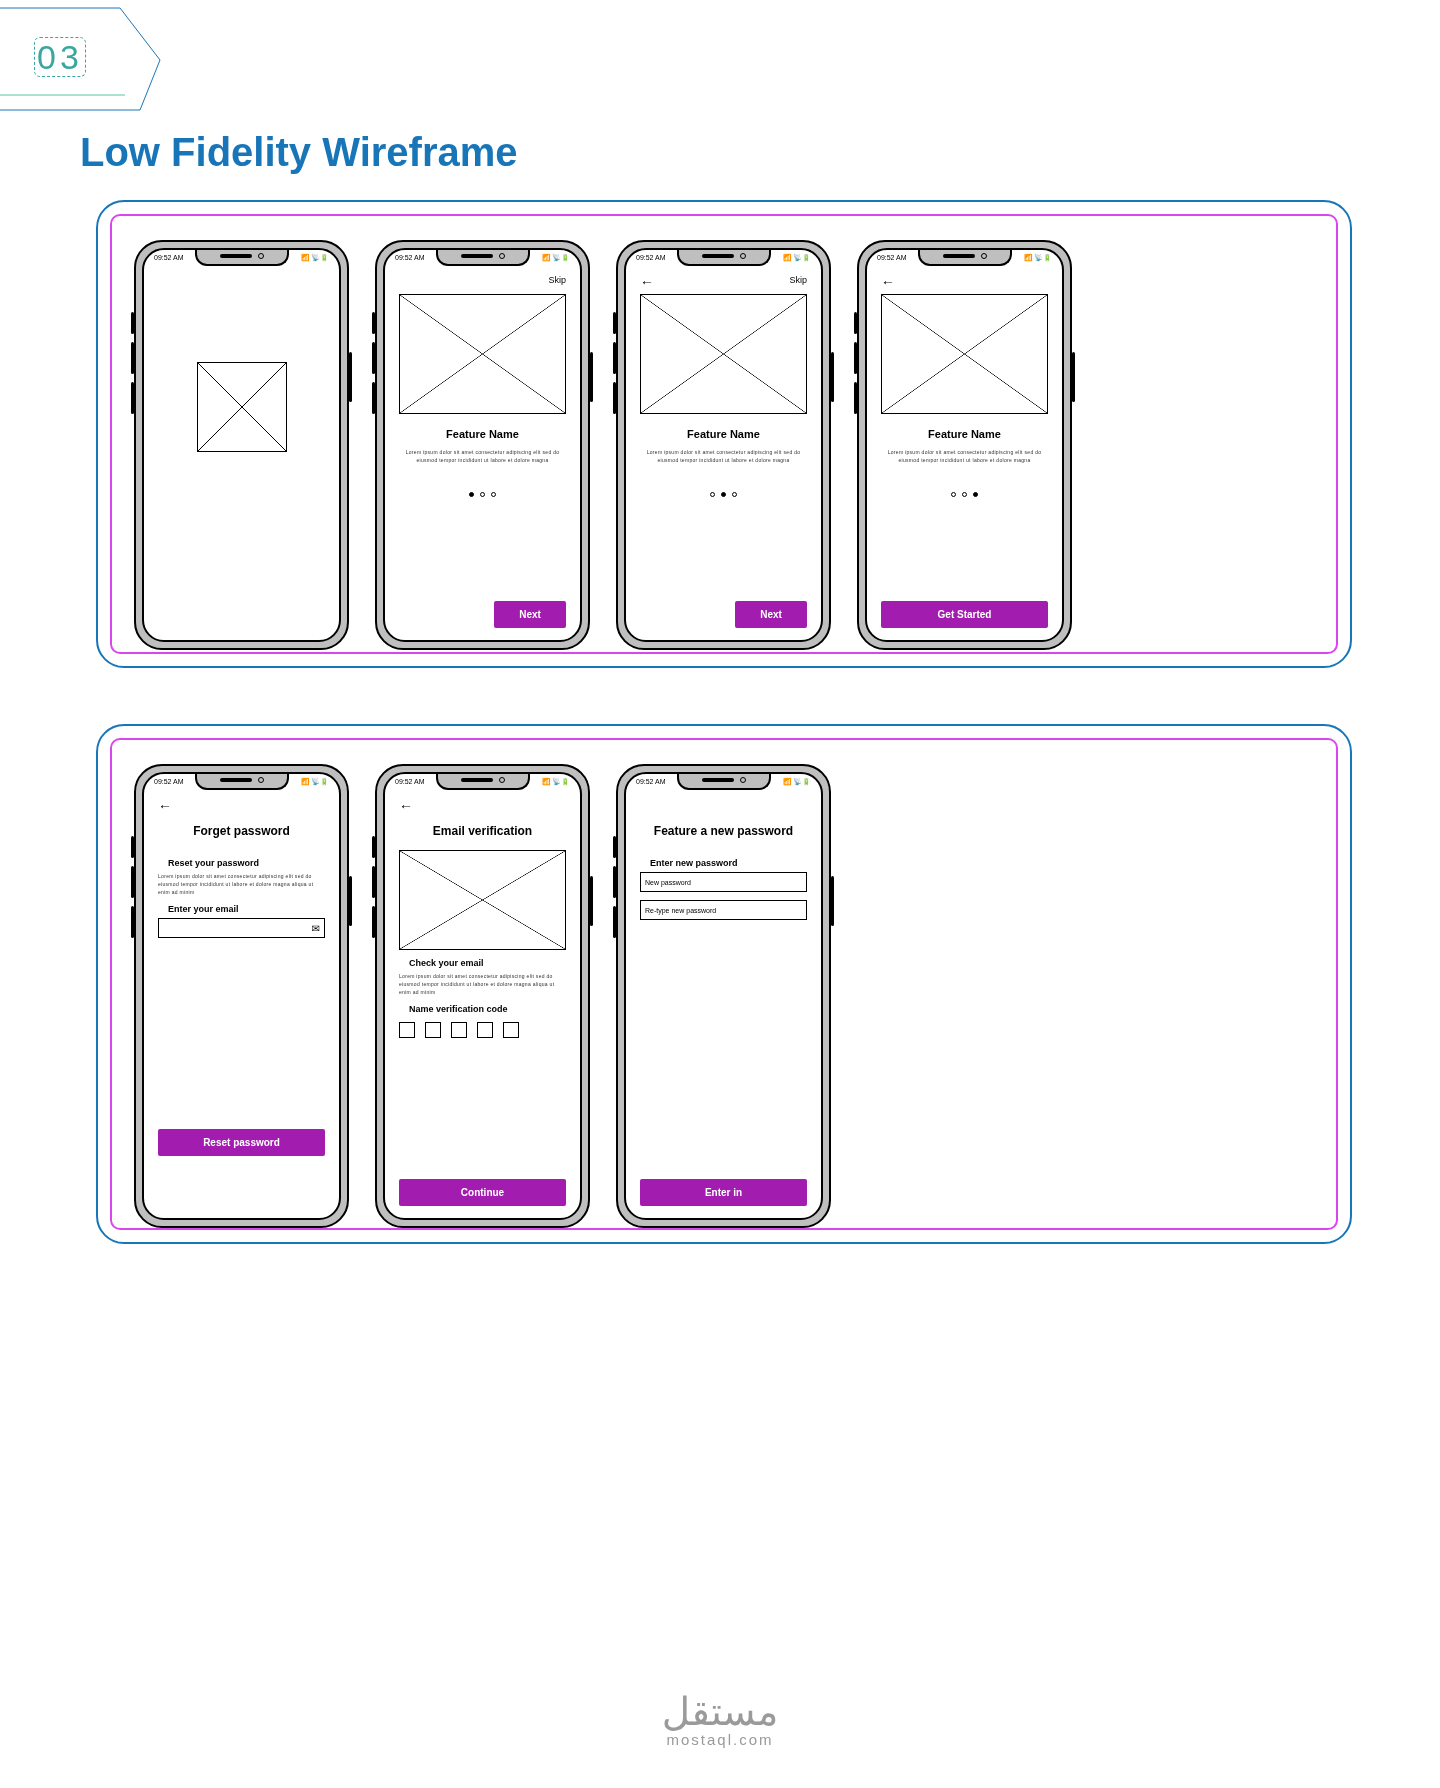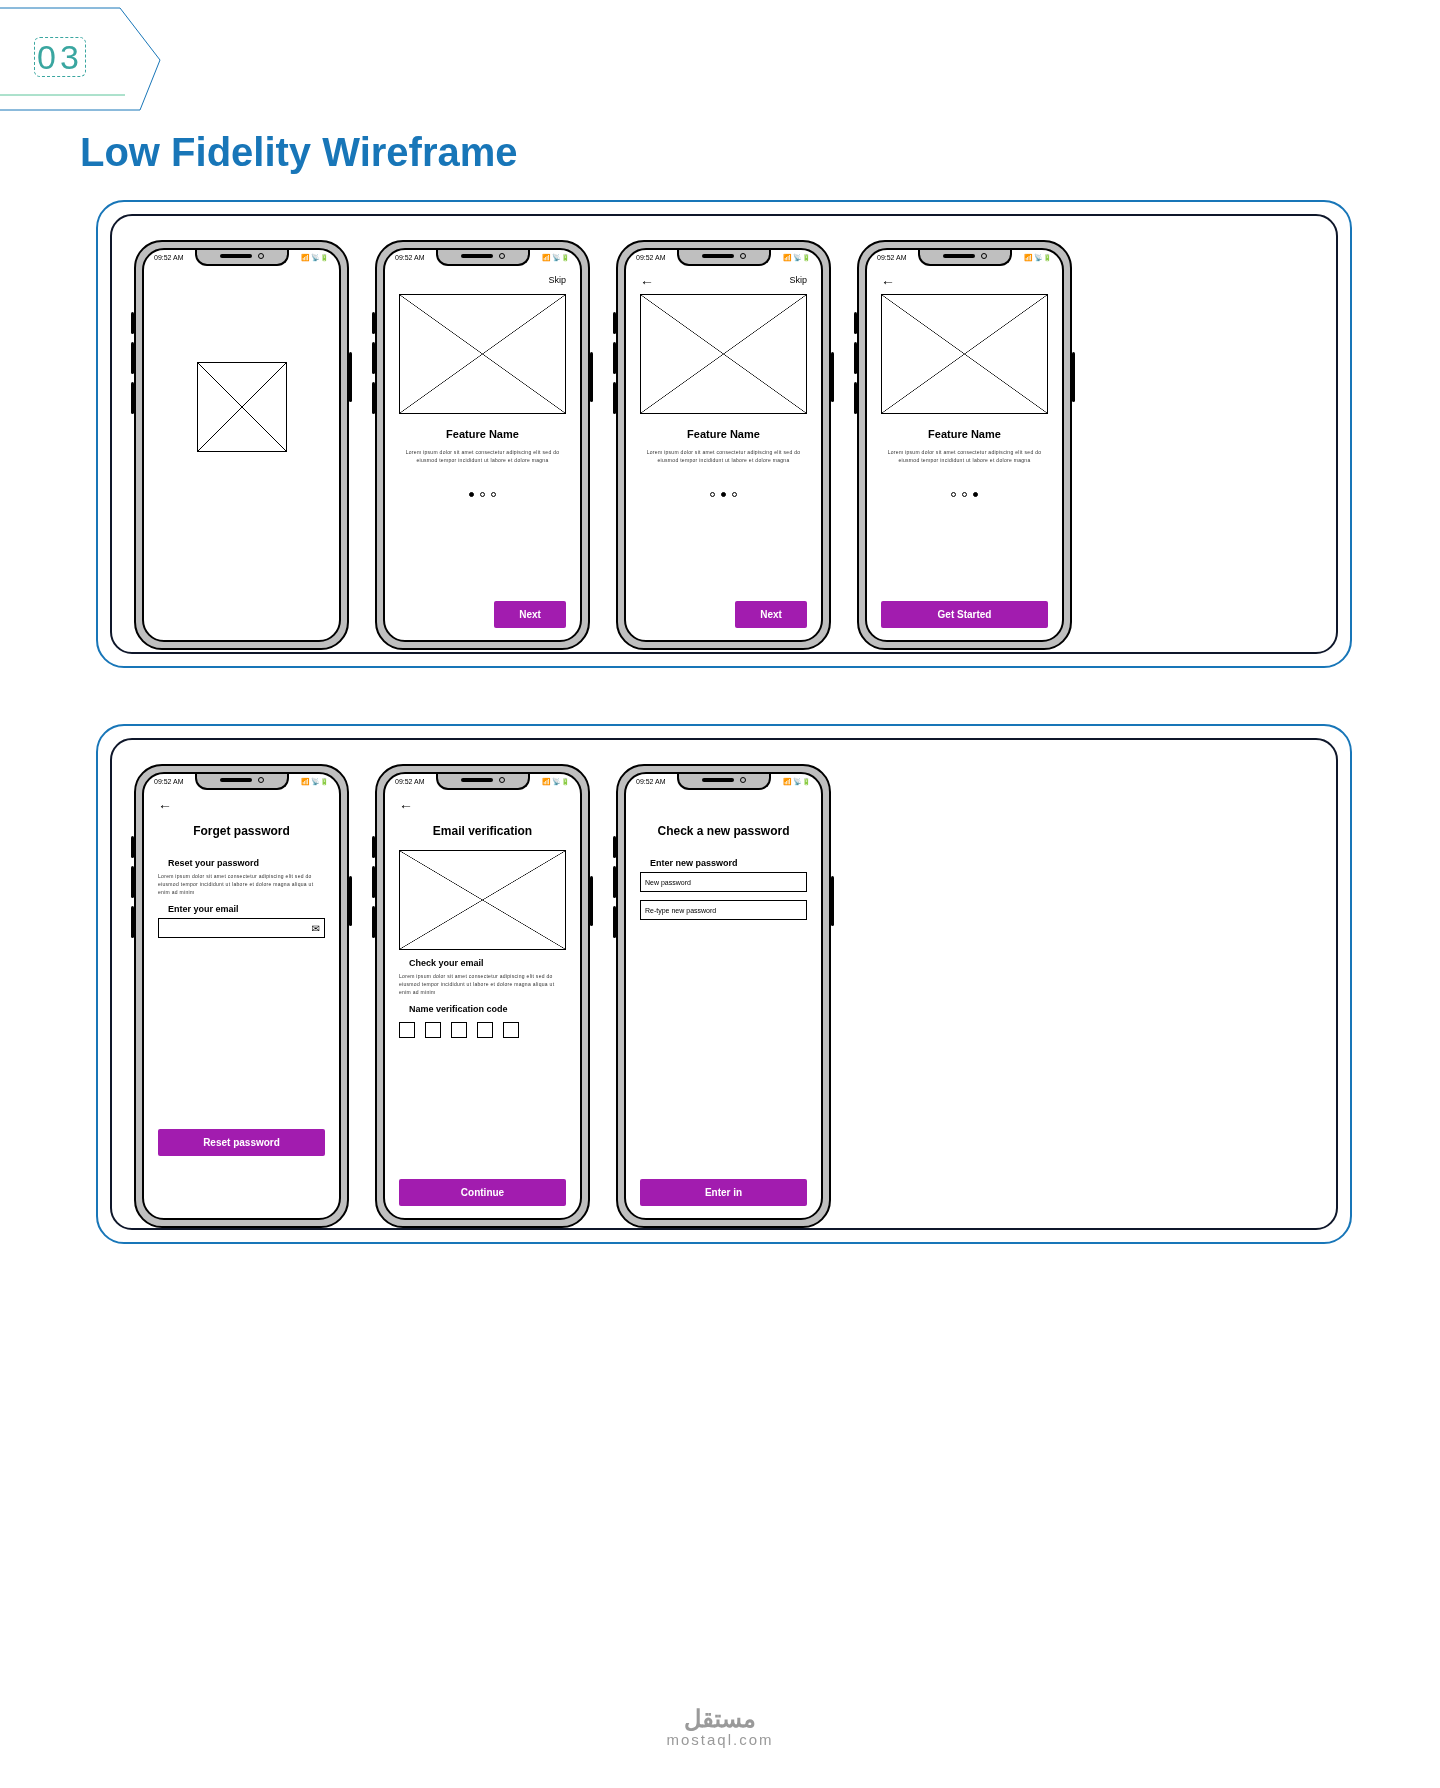--- a/index.html
+++ b/index.html
@@ -6,21 +6,21 @@
 body { width:1440px; height:1788px; background:#fff; position:relative; overflow:hidden; }
 
 
 .deco-lines { position:absolute; top:0; left:0; width:200px; height:120px; }
 .page-num { position:absolute; top:38px; left:34px; font-size:34px; color:#3aa6a0; letter-spacing:4px; font-weight:300;text-align:right; }
 .page-num span { border:1px dashed #3aa6a0; border-radius:6px; padding:0 2px; }
 
 .title { position:absolute; top:130px; left:80px; font-size:40px; font-weight:700; color:#1876b8; }
 
 .panel { position:absolute; border:2px solid #1876b8; border-radius:28px; }
-.panel-inner { position:absolute; inset:12px; border:2px solid #0f172a; border-radius:22px; }
+.panel-inner { position:absolute; inset:12px; border:2px solid #d946ef; border-radius:10px; }
 .panel-1 { top:200px; left:96px; width:1256px; height:468px; }
 .panel-2 { top:724px; left:96px; width:1256px; height:520px; }
 
 .phones { position:absolute; inset:14px; display:flex; gap:26px; justify-content:flex-start; padding:10px 8px; }
 
 
 .phone { width:215px; height:410px; background:#bfbfbf; border:2px solid #000; border-radius:28px; padding:6px; position:relative; }
 .panel-2 .phone { height:464px; }
 .phone-inner { background:#fff; border:2px solid #000; border-radius:22px; width:100%; height:100%; position:relative; overflow:hidden; padding:22px 14px 12px 14px; display:flex; flex-direction:column; }
 .notch { position:absolute; top:-2px; left:50%; transform:translateX(-50%); width:94px; height:18px; background:#bfbfbf; border:2px solid #000; border-top:none; border-radius:0 0 12px 12px; z-index:3; display:flex; align-items:center; justify-content:center; gap:6px; }
@@ -64,21 +64,21 @@
 .input-empty { width:100%; }
 .mail-icon { font-size:10px; }
 
 .code-row { display:flex; gap:10px; margin:4px 0 12px; }
 .code-box { width:16px; height:16px; border:1px solid #000; }
 
 .spacer { flex:1; }
 
 
 .footer-logo { position:absolute; bottom:40px; left:50%; transform:translateX(-50%); text-align:center; color:#9a9a9a; font-size:15px; letter-spacing:2px; }
-.footer-logo .ar { font-size:24px; font-weight:700; letter-spacing:0; line-height:1; }
+.footer-logo .ar { font-size:39px; font-weight:400; letter-spacing:0; line-height:1; }
 </style>
 </head>
 <body>
 
 <div class="page-num"><span>03</span></div>
 <svg class="deco-lines">
   <path d="M0,8 L120,8 L160,60 L140,110 L0,110" fill="none" stroke="#1876b8" stroke-width="1"></path>
   <path d="M0,95 L125,95" fill="none" stroke="#5bc49a" stroke-width="1"></path>
 </svg>
 
@@ -267,21 +267,21 @@
           <div class="notch">
               <div class="speaker"></div>
               <div class="cam"></div>
             </div>
           <div class="status-left">09:52 AM</div>
           <div class="status-right">📶 📡 🔋</div>
           <div class="topbar">
               <span></span>
               <span></span>
             </div>
-          <div class="section-title">Check a new password</div>
+          <div class="section-title">Feature a new password</div>
           <div class="label">Enter new password</div>
           <div class="input">
               <span>New password</span>
             </div>
           <div class="input">
               <span>Re-type new password</span>
             </div>
           <div style="height:14px"></div>
           <div class="btn btn-full">Enter in</div>
         </div>

